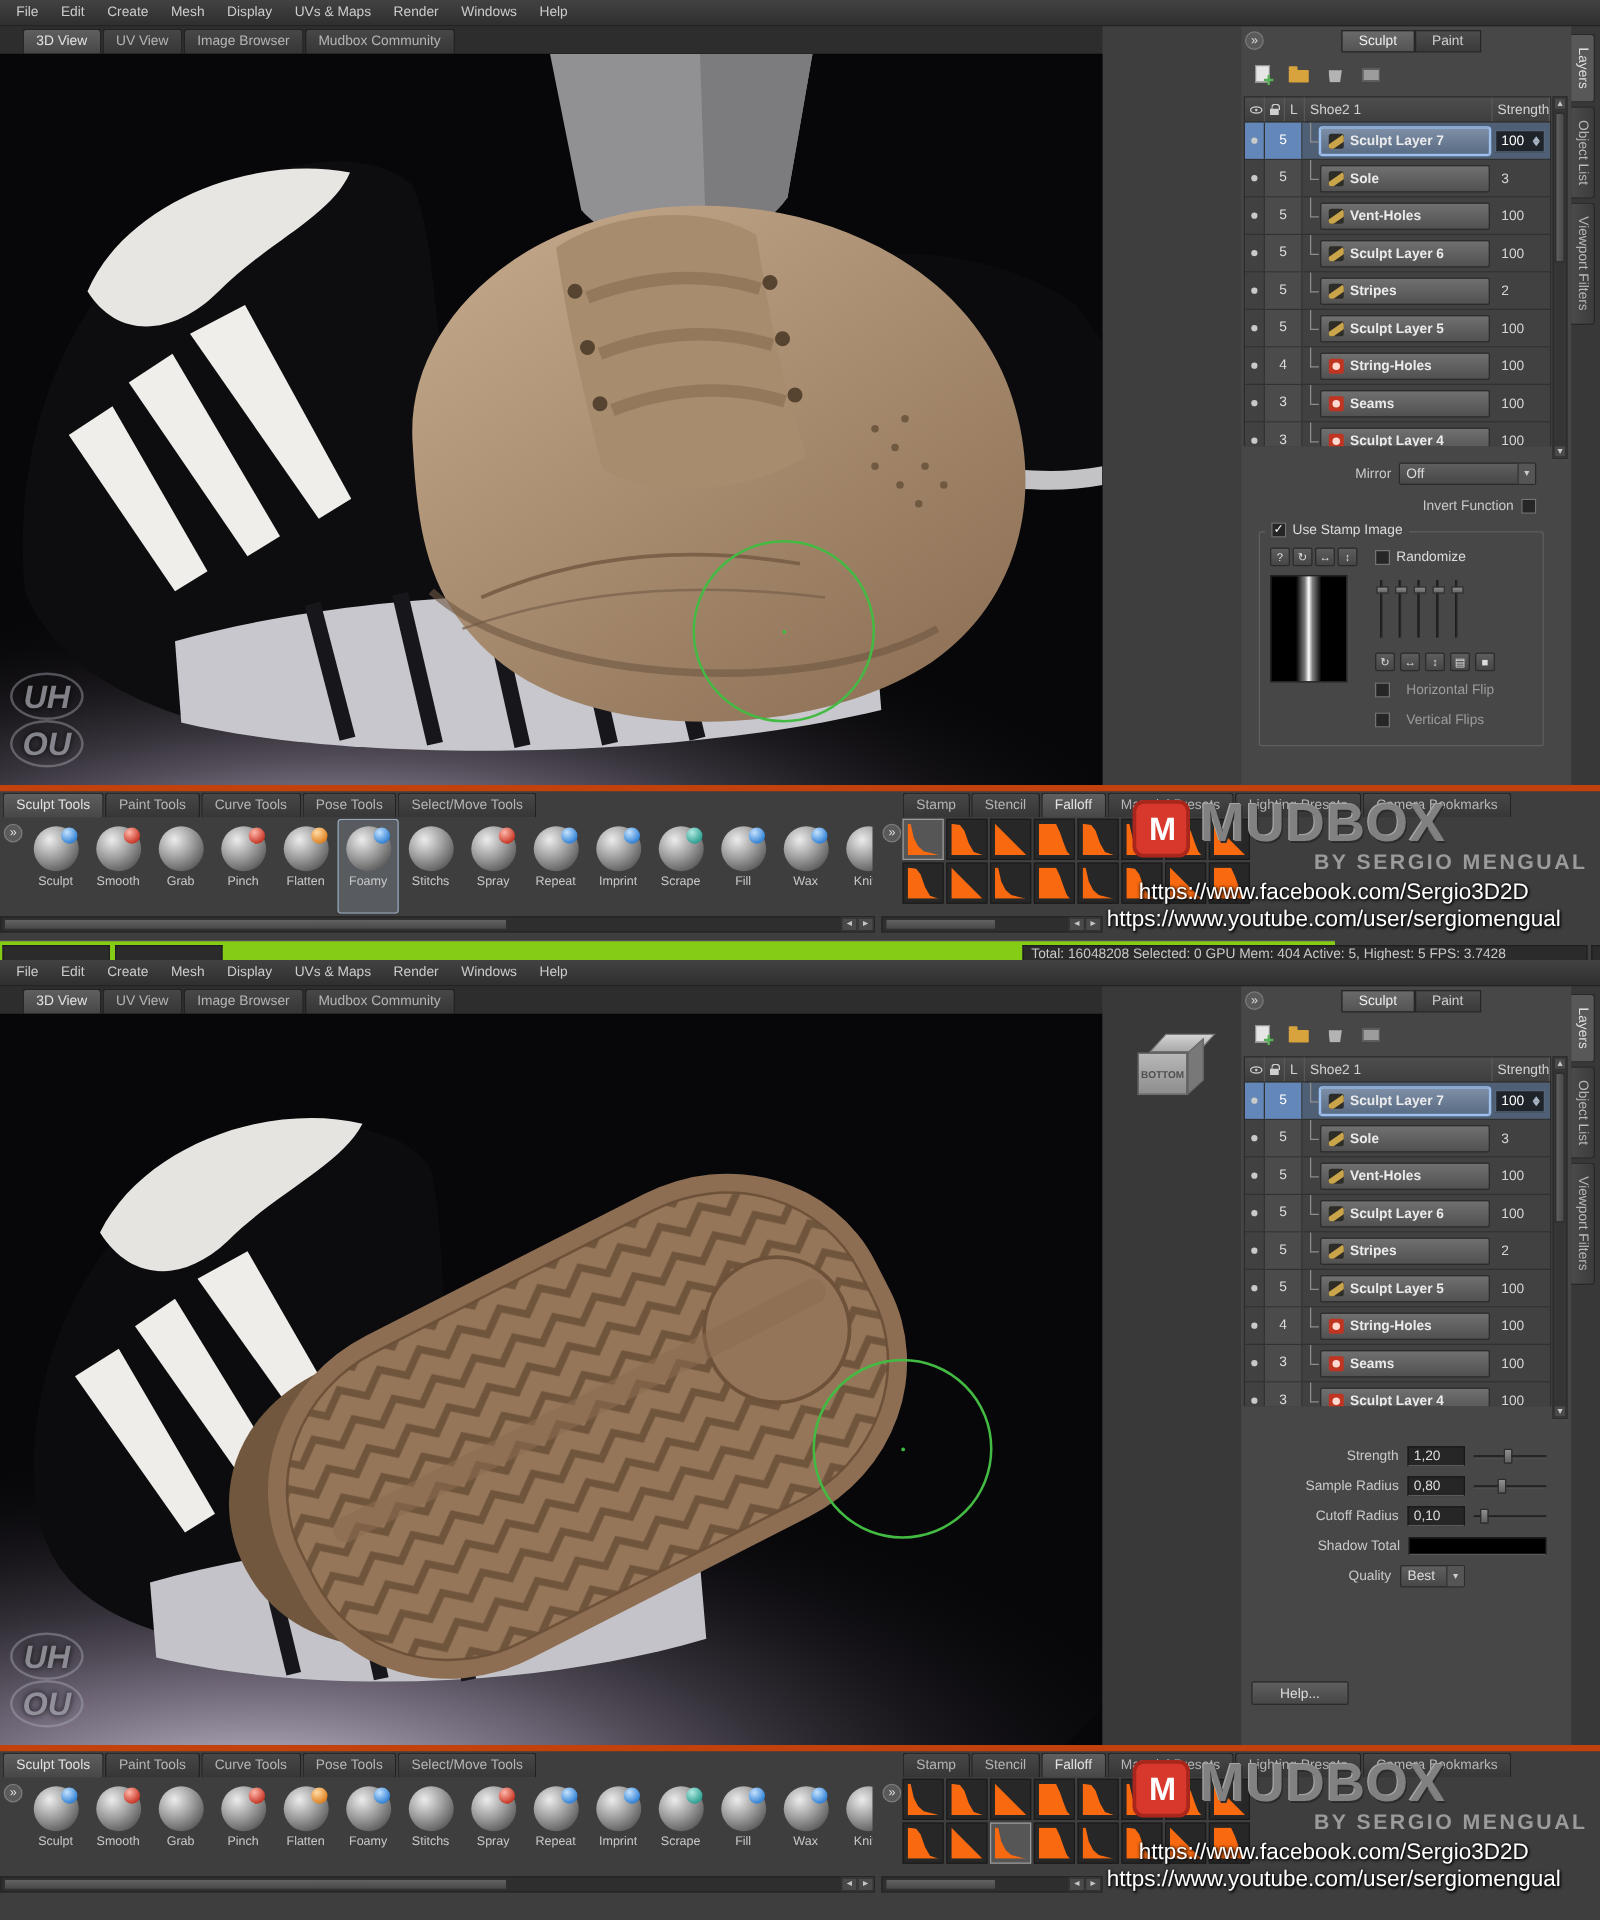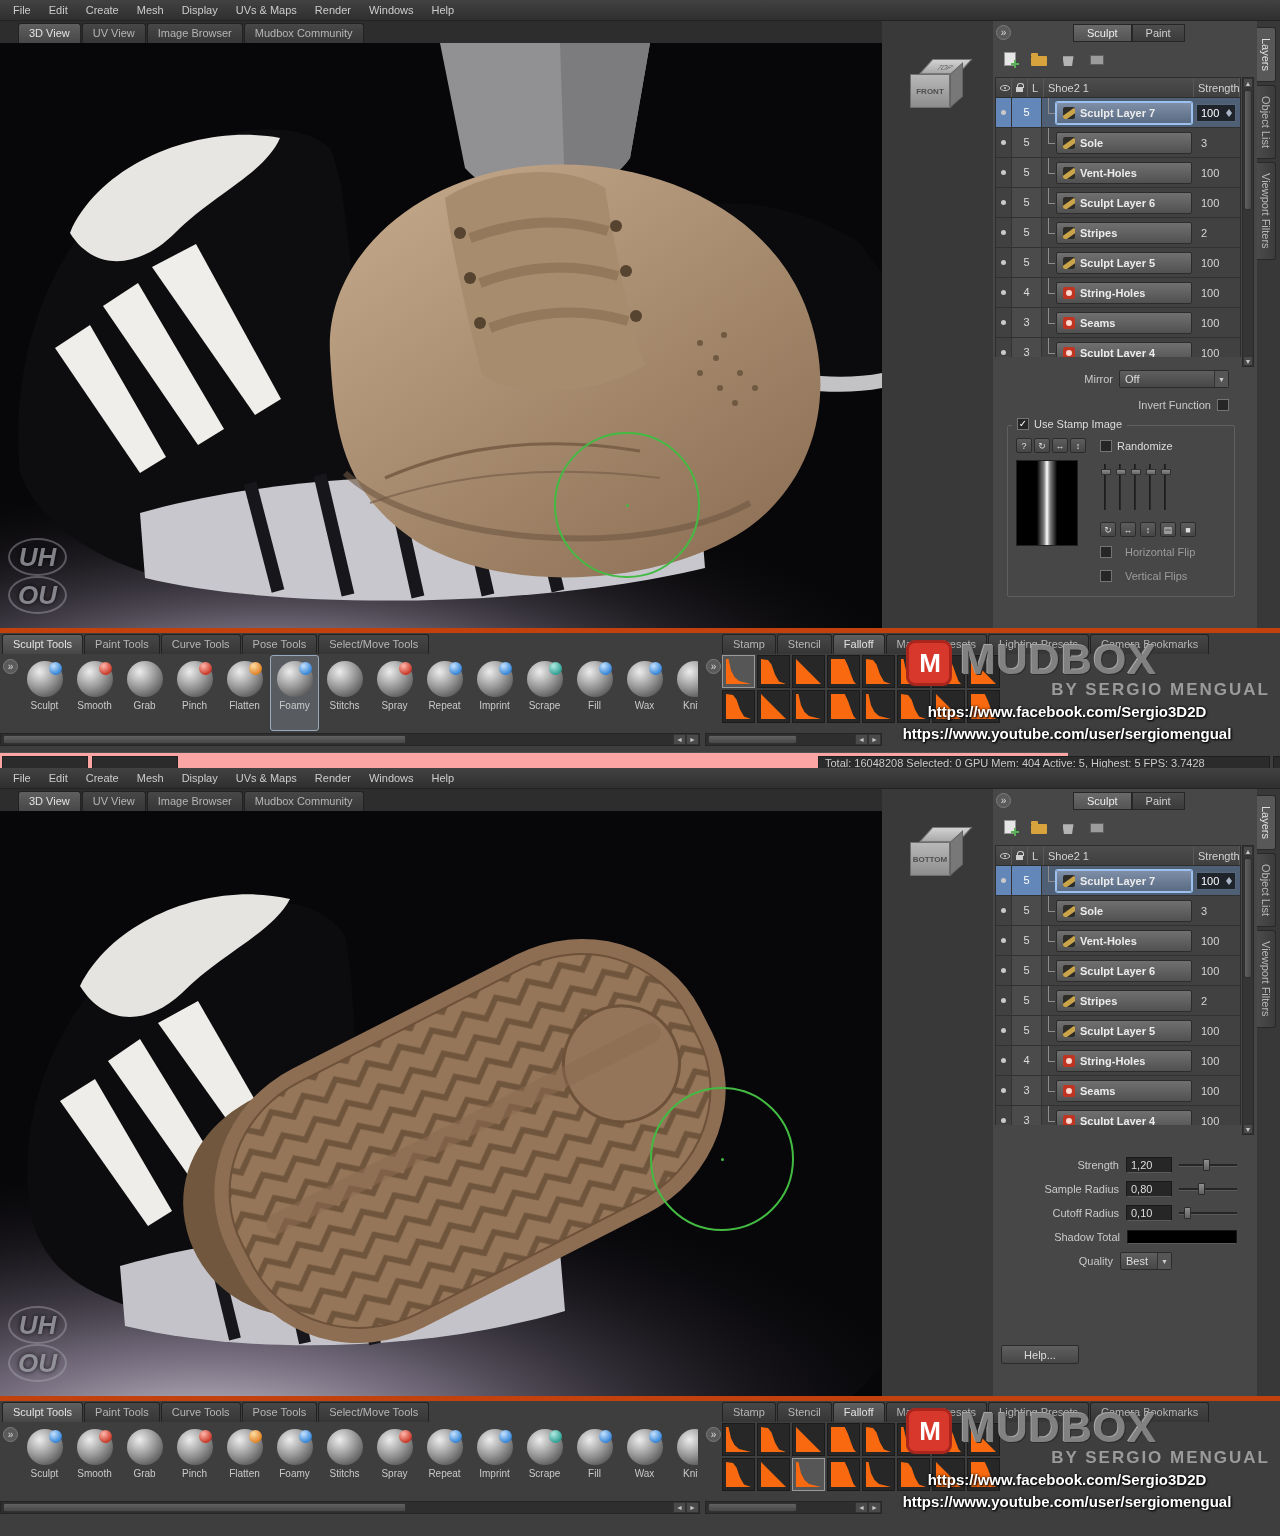--- a/index.html
+++ b/index.html
@@ -155,26 +155,26 @@
 .f2{clip-path:polygon(0 0,28% 4%,42% 22%,56% 62%,72% 90%,100% 100%,0 100%)}
 .f3{clip-path:polygon(0 0,100% 100%,0 100%)}
 .f4{clip-path:polygon(0 0,55% 0,68% 28%,80% 62%,90% 88%,100% 100%,0 100%)}
 
 
 .watermark{position:absolute;top:0;left:860px;width:414px;height:120px;pointer-events:none;z-index:9}
 .wm-logo{position:absolute;left:46px;top:7px;width:46px;height:46px;background:#d8372b;border:3px solid #a8261c;border-radius:9px;display:flex;align-items:center;justify-content:center}
 .wm-logo span{color:#fff;font-weight:bold;font-size:26px;letter-spacing:-2px}
 .wm-title{position:absolute;left:100px;top:2px;font-size:43px;font-weight:bold;color:#818181;letter-spacing:1px;text-shadow:1px 1px 0 #2c2c2c,-1px -1px 0 #a5a5a5}
 .wm-by{position:absolute;right:4px;top:47px;font-size:17px;font-weight:bold;color:#9b9b9b;letter-spacing:2px}
-.wm-url1,.wm-url2{position:absolute;left:0;width:100%;text-align:center;font-size:15px;font-weight:bold;color:#fff;text-shadow:1px 1px 2px #000,0 0 3px #000}
+.wm-url1,.wm-url2{position:absolute;left:0;width:100%;text-align:center;font-size:18px;font-weight:normal;color:#fff;text-shadow:1px 1px 2px #000,0 0 3px #000}
 .wm-url1{top:70px}
 .wm-url2{top:92px}
 
 
-.statusbar{position:absolute;top:119px;left:0;width:1068px;height:21px;background:#fca5a5;border-top:1px solid #505050}
+.statusbar{position:absolute;top:119px;left:0;width:1068px;height:21px;background:#84cc16;border-top:1px solid #505050}
 .status-box{position:absolute;top:3px;height:15px;background:#2b2b2b;border:1px solid #1f1f1f;border-bottom-color:#565656;color:#c9c9c9;font-size:11px;line-height:13px;padding:0 6px;white-space:nowrap;overflow:hidden}
 .sb1{left:2px;width:86px}
 .sb2{left:92px;width:86px}
 .sb-main{left:818px;width:452px}
 .sb-end{left:1273px;width:5px}
 </style>
 </head>
 <body>
 
 <div class="half" id="half-top">
@@ -270,27 +270,20 @@
       <path d="M370,460 Q500,415 660,435" stroke="#77604a" stroke-width="2" fill="none" opacity="0.7"></path>
       <path d="M345,430 C420,500 640,520 750,460" stroke="#6e5741" stroke-width="6" fill="none" opacity="0.6"></path>
     </svg>
     <div class="brush" style="left:554px;top:389px;width:146px;height:146px"></div>
     <div class="vpwm">
       <span>UH</span>
       <span>OU</span>
     </div>
   </div>
 
-  <div class="sidegap">
-    <div class="navcube">
-      <div class="cube-top">TOP</div>
-      <div class="cube-front">FRONT</div>
-      <div class="cube-side"></div>
-    </div>
-  </div>
 
   <div class="rpanel">
     <div class="expander">»</div>
     <div class="mode-tabs">
   <button class="mode-btn active">Sculpt</button>
 
   <button class="mode-btn">Paint</button>
 </div>
     <div class="layer-toolbar">
       <button class="ticon">

